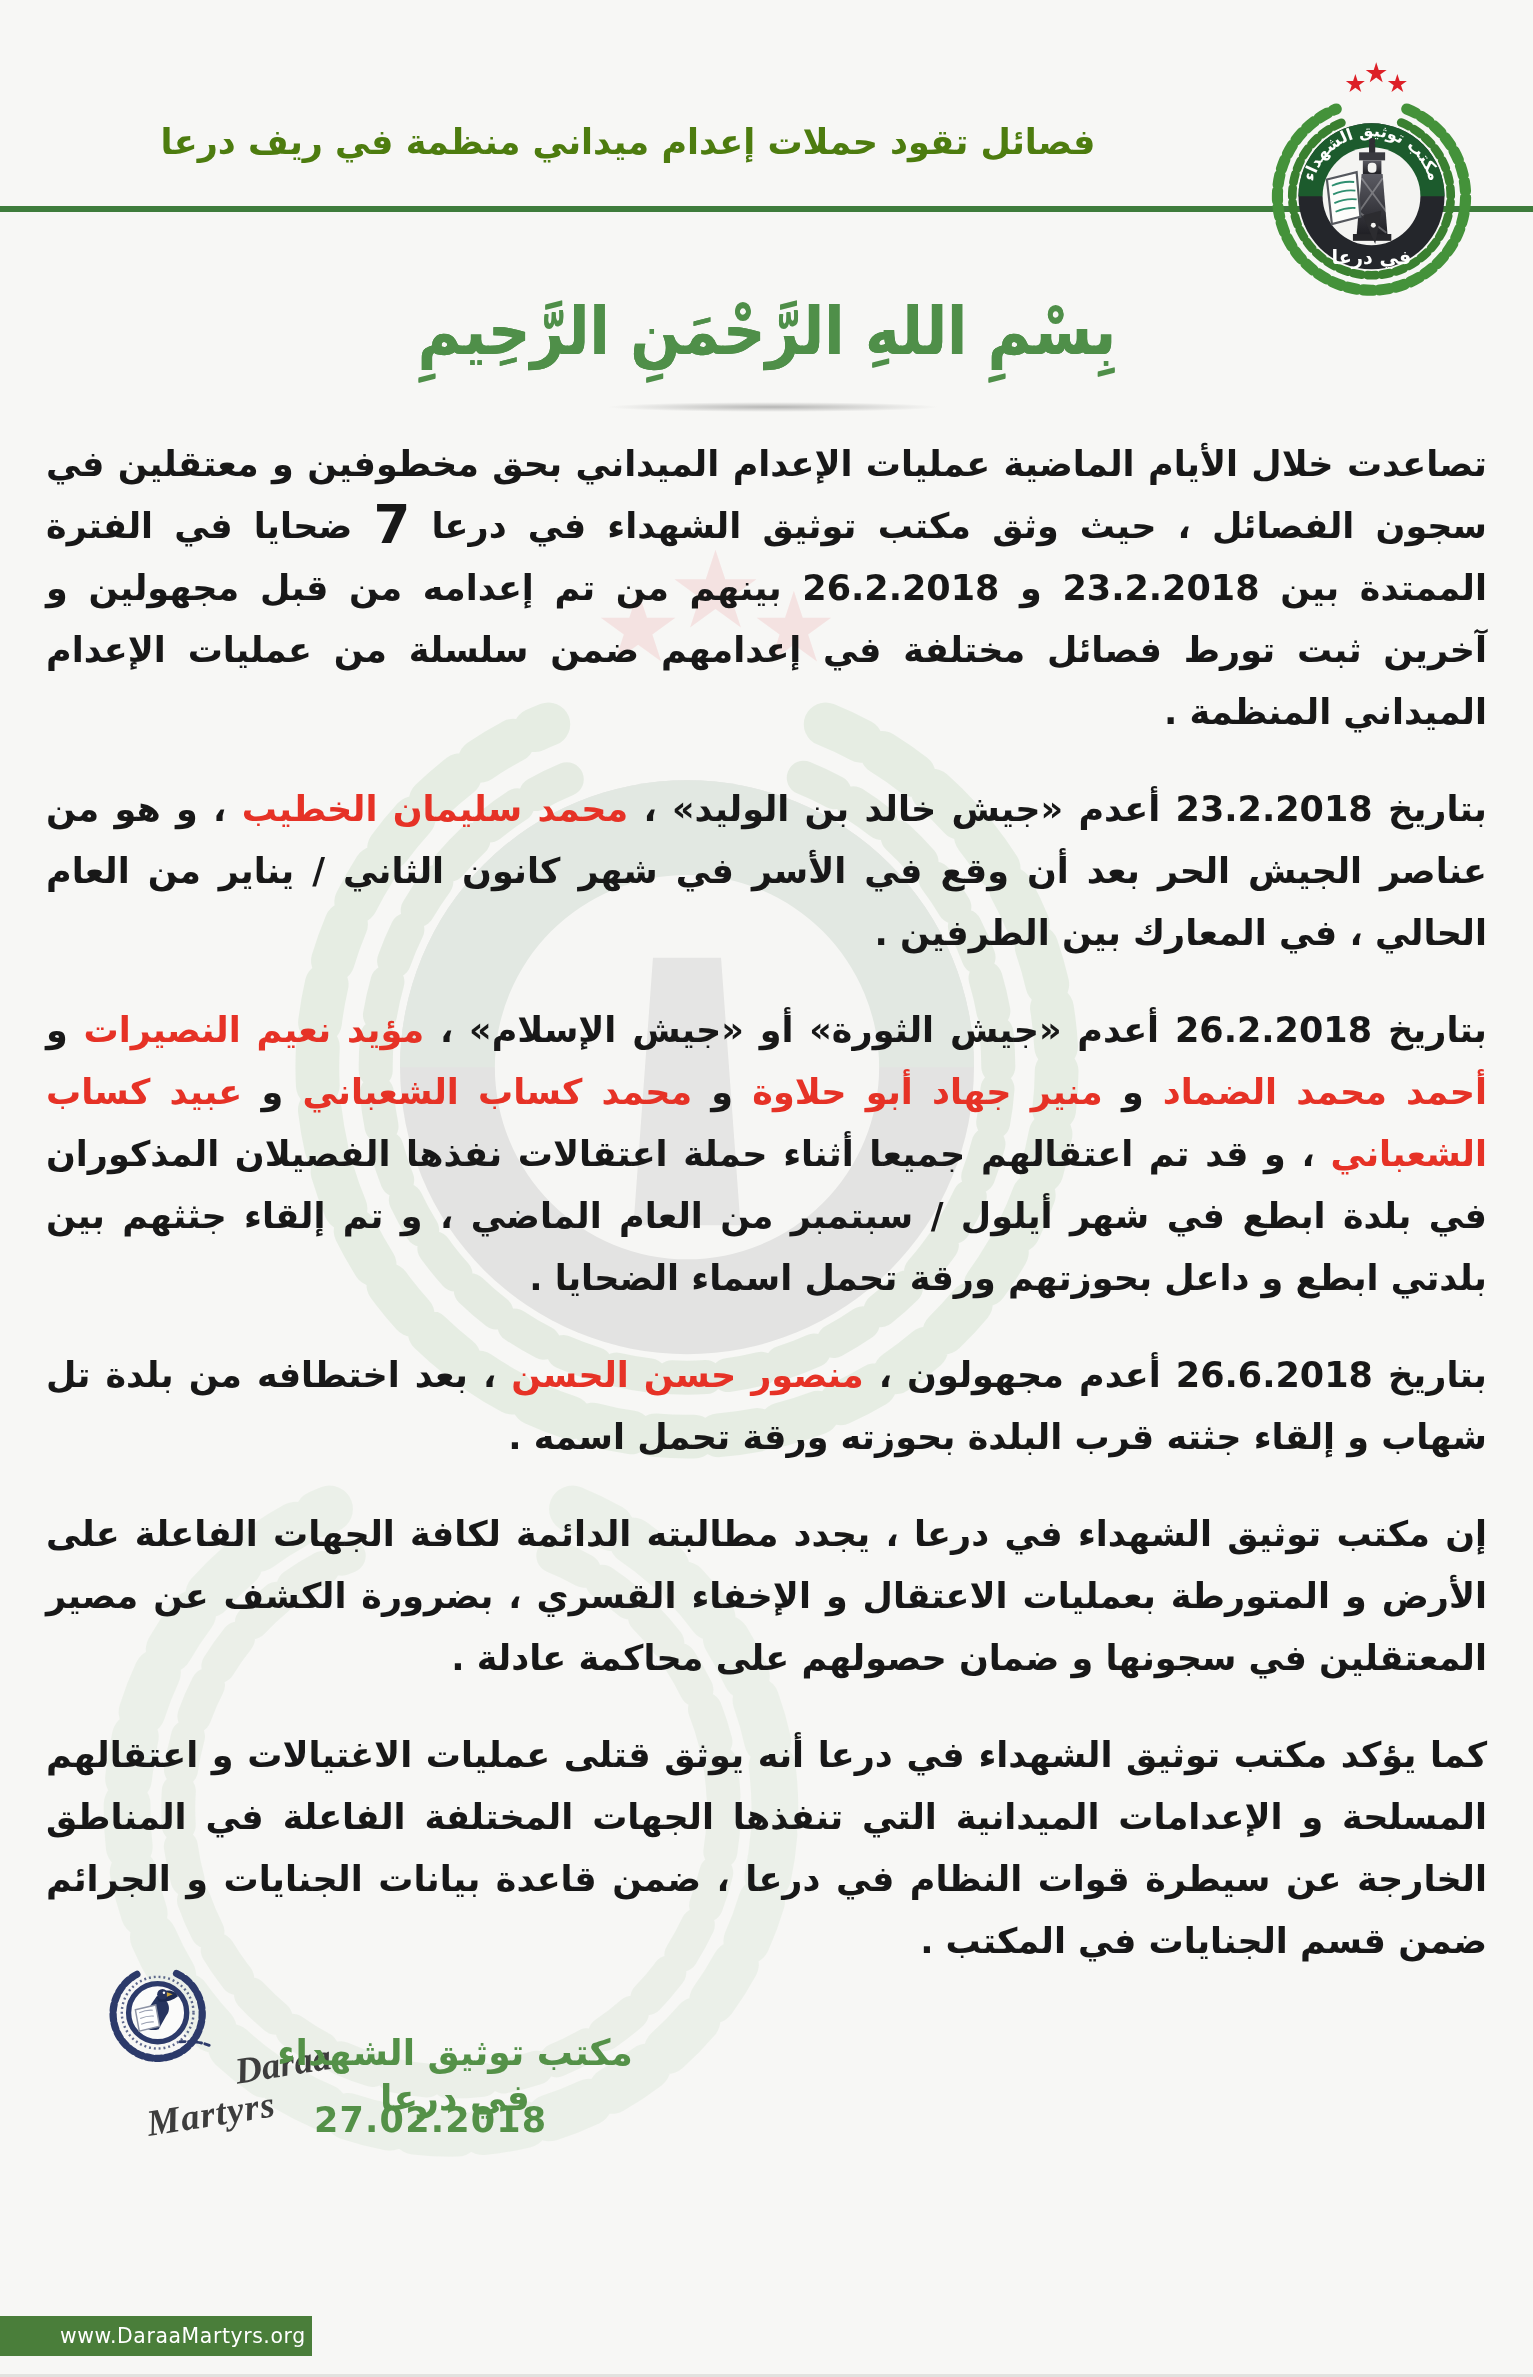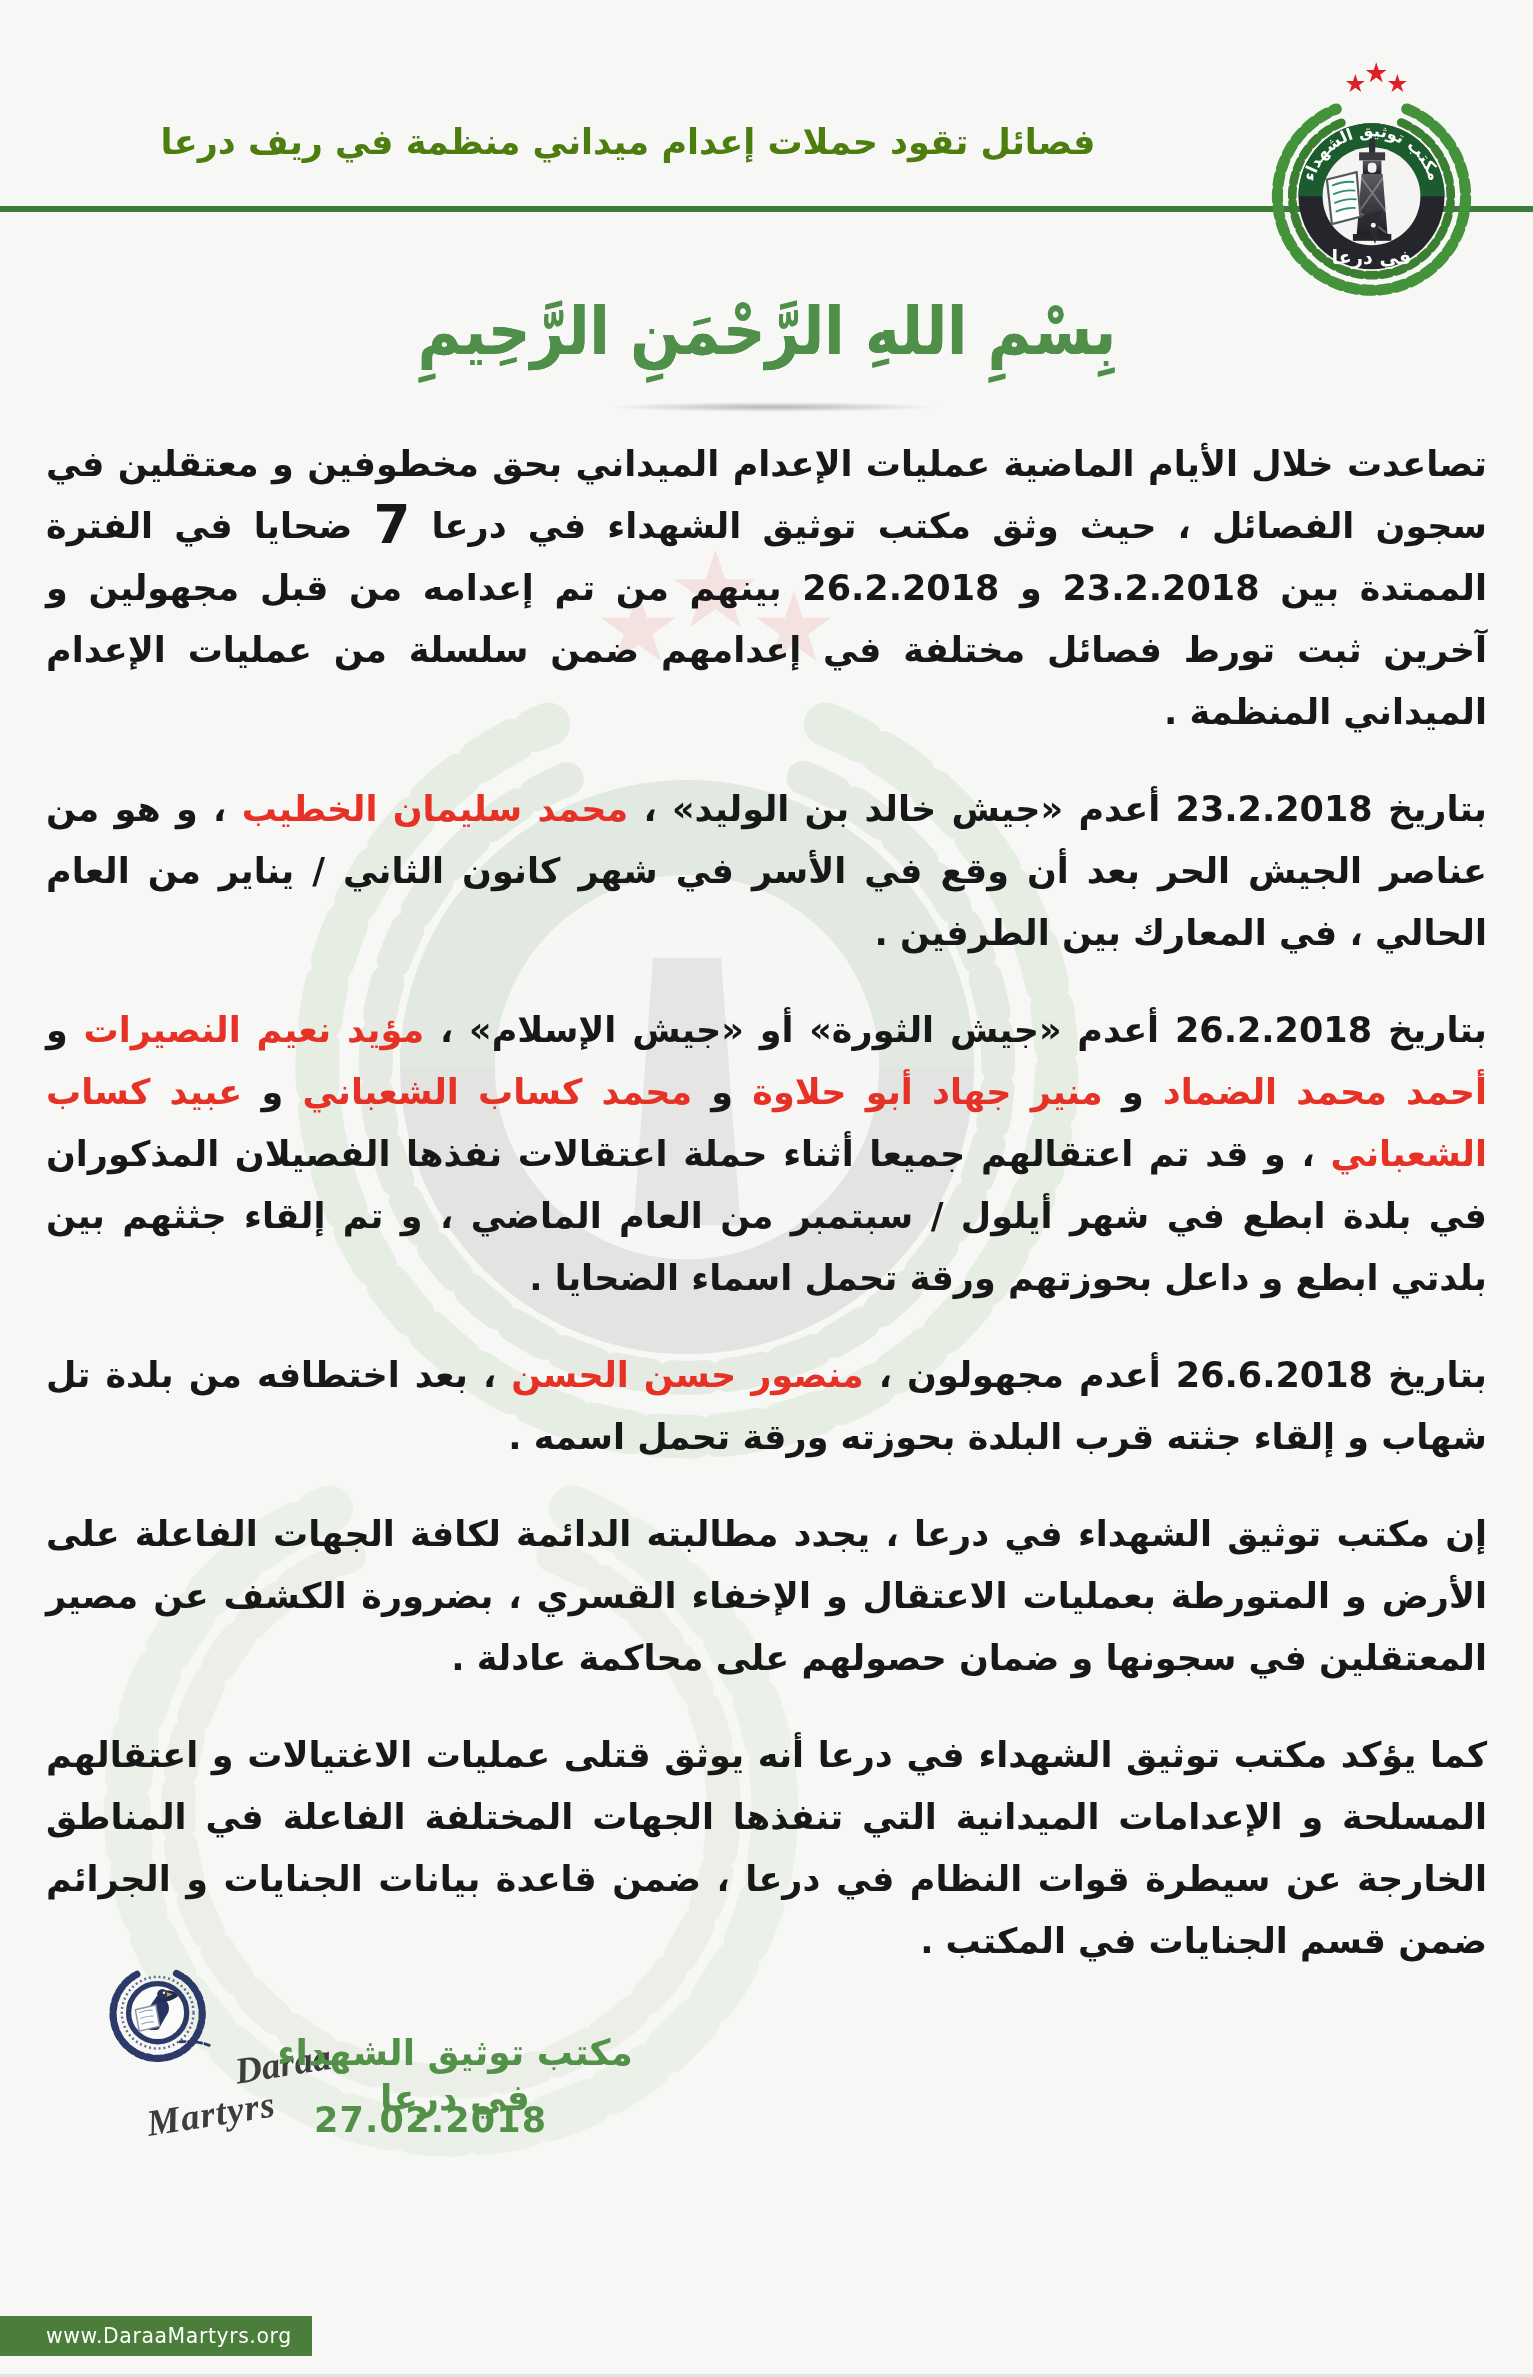--- a/index.html
+++ b/index.html
@@ -59,21 +59,21 @@
     position:absolute;left:254px;top:2030px;width:402px;direction:rtl;text-align:center;
     font-size:36px;font-weight:bold;color:var(--green);line-height:45px;
   }
   .footer-date{
     position:absolute;left:314px;top:2098px;width:223px;text-align:center;
     font-size:35px;font-weight:bold;color:var(--green);line-height:45px;letter-spacing:1.2px;
   }
   .url-bar{
     position:absolute;left:0;top:2316px;width:312px;height:40px;
     background:var(--bar_green);color:#ffffff;font-size:20.4px;line-height:40px;
-    padding-left:46px;letter-spacing:0.6px;font-weight:normal;
+    padding-left:60px;letter-spacing:0.6px;font-weight:normal;
   }
   .page-edge{position:absolute;left:0;top:2374px;width:1534px;height:3.7px;background:#e2e2df;}
 </style>
 </head>
 <body>
 
 <svg class="watermark wm1" viewBox="0 0 380 412" aria-hidden="true">
   <g>
     <text x="152" y="58" font-size="40" fill="#dd2027">★</text>
     <text x="182" y="44" font-size="44" fill="#dd2027">★</text>

